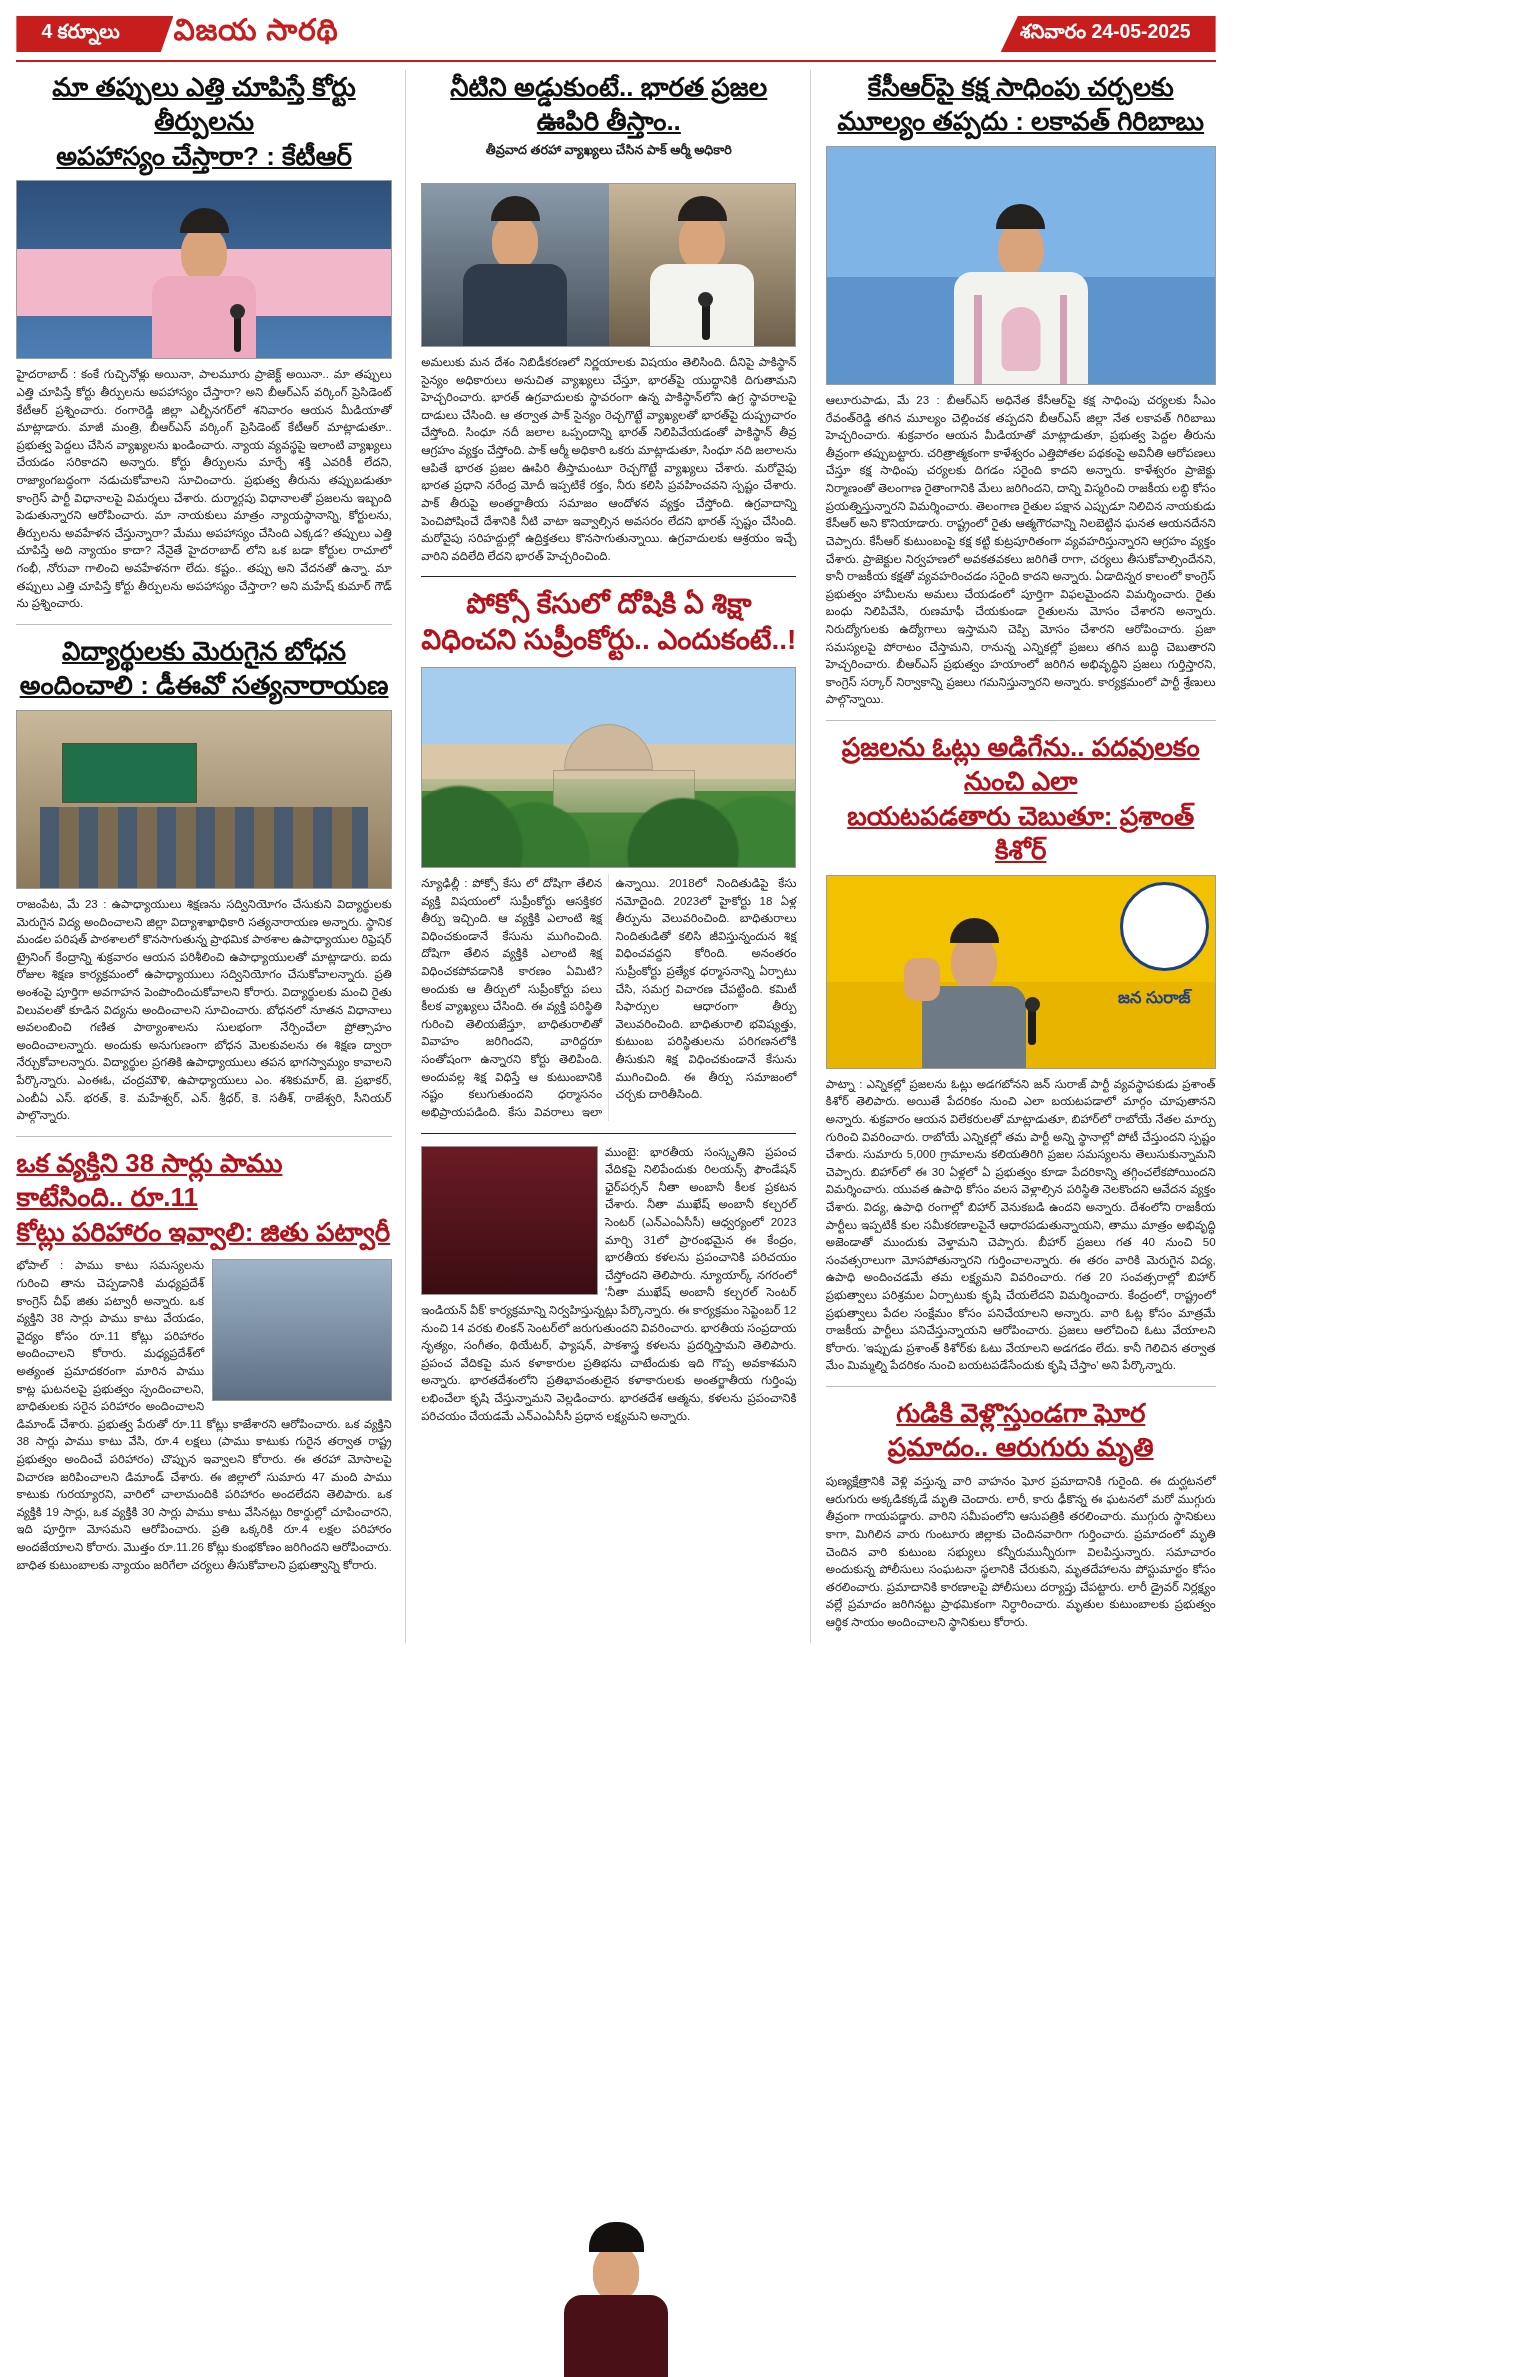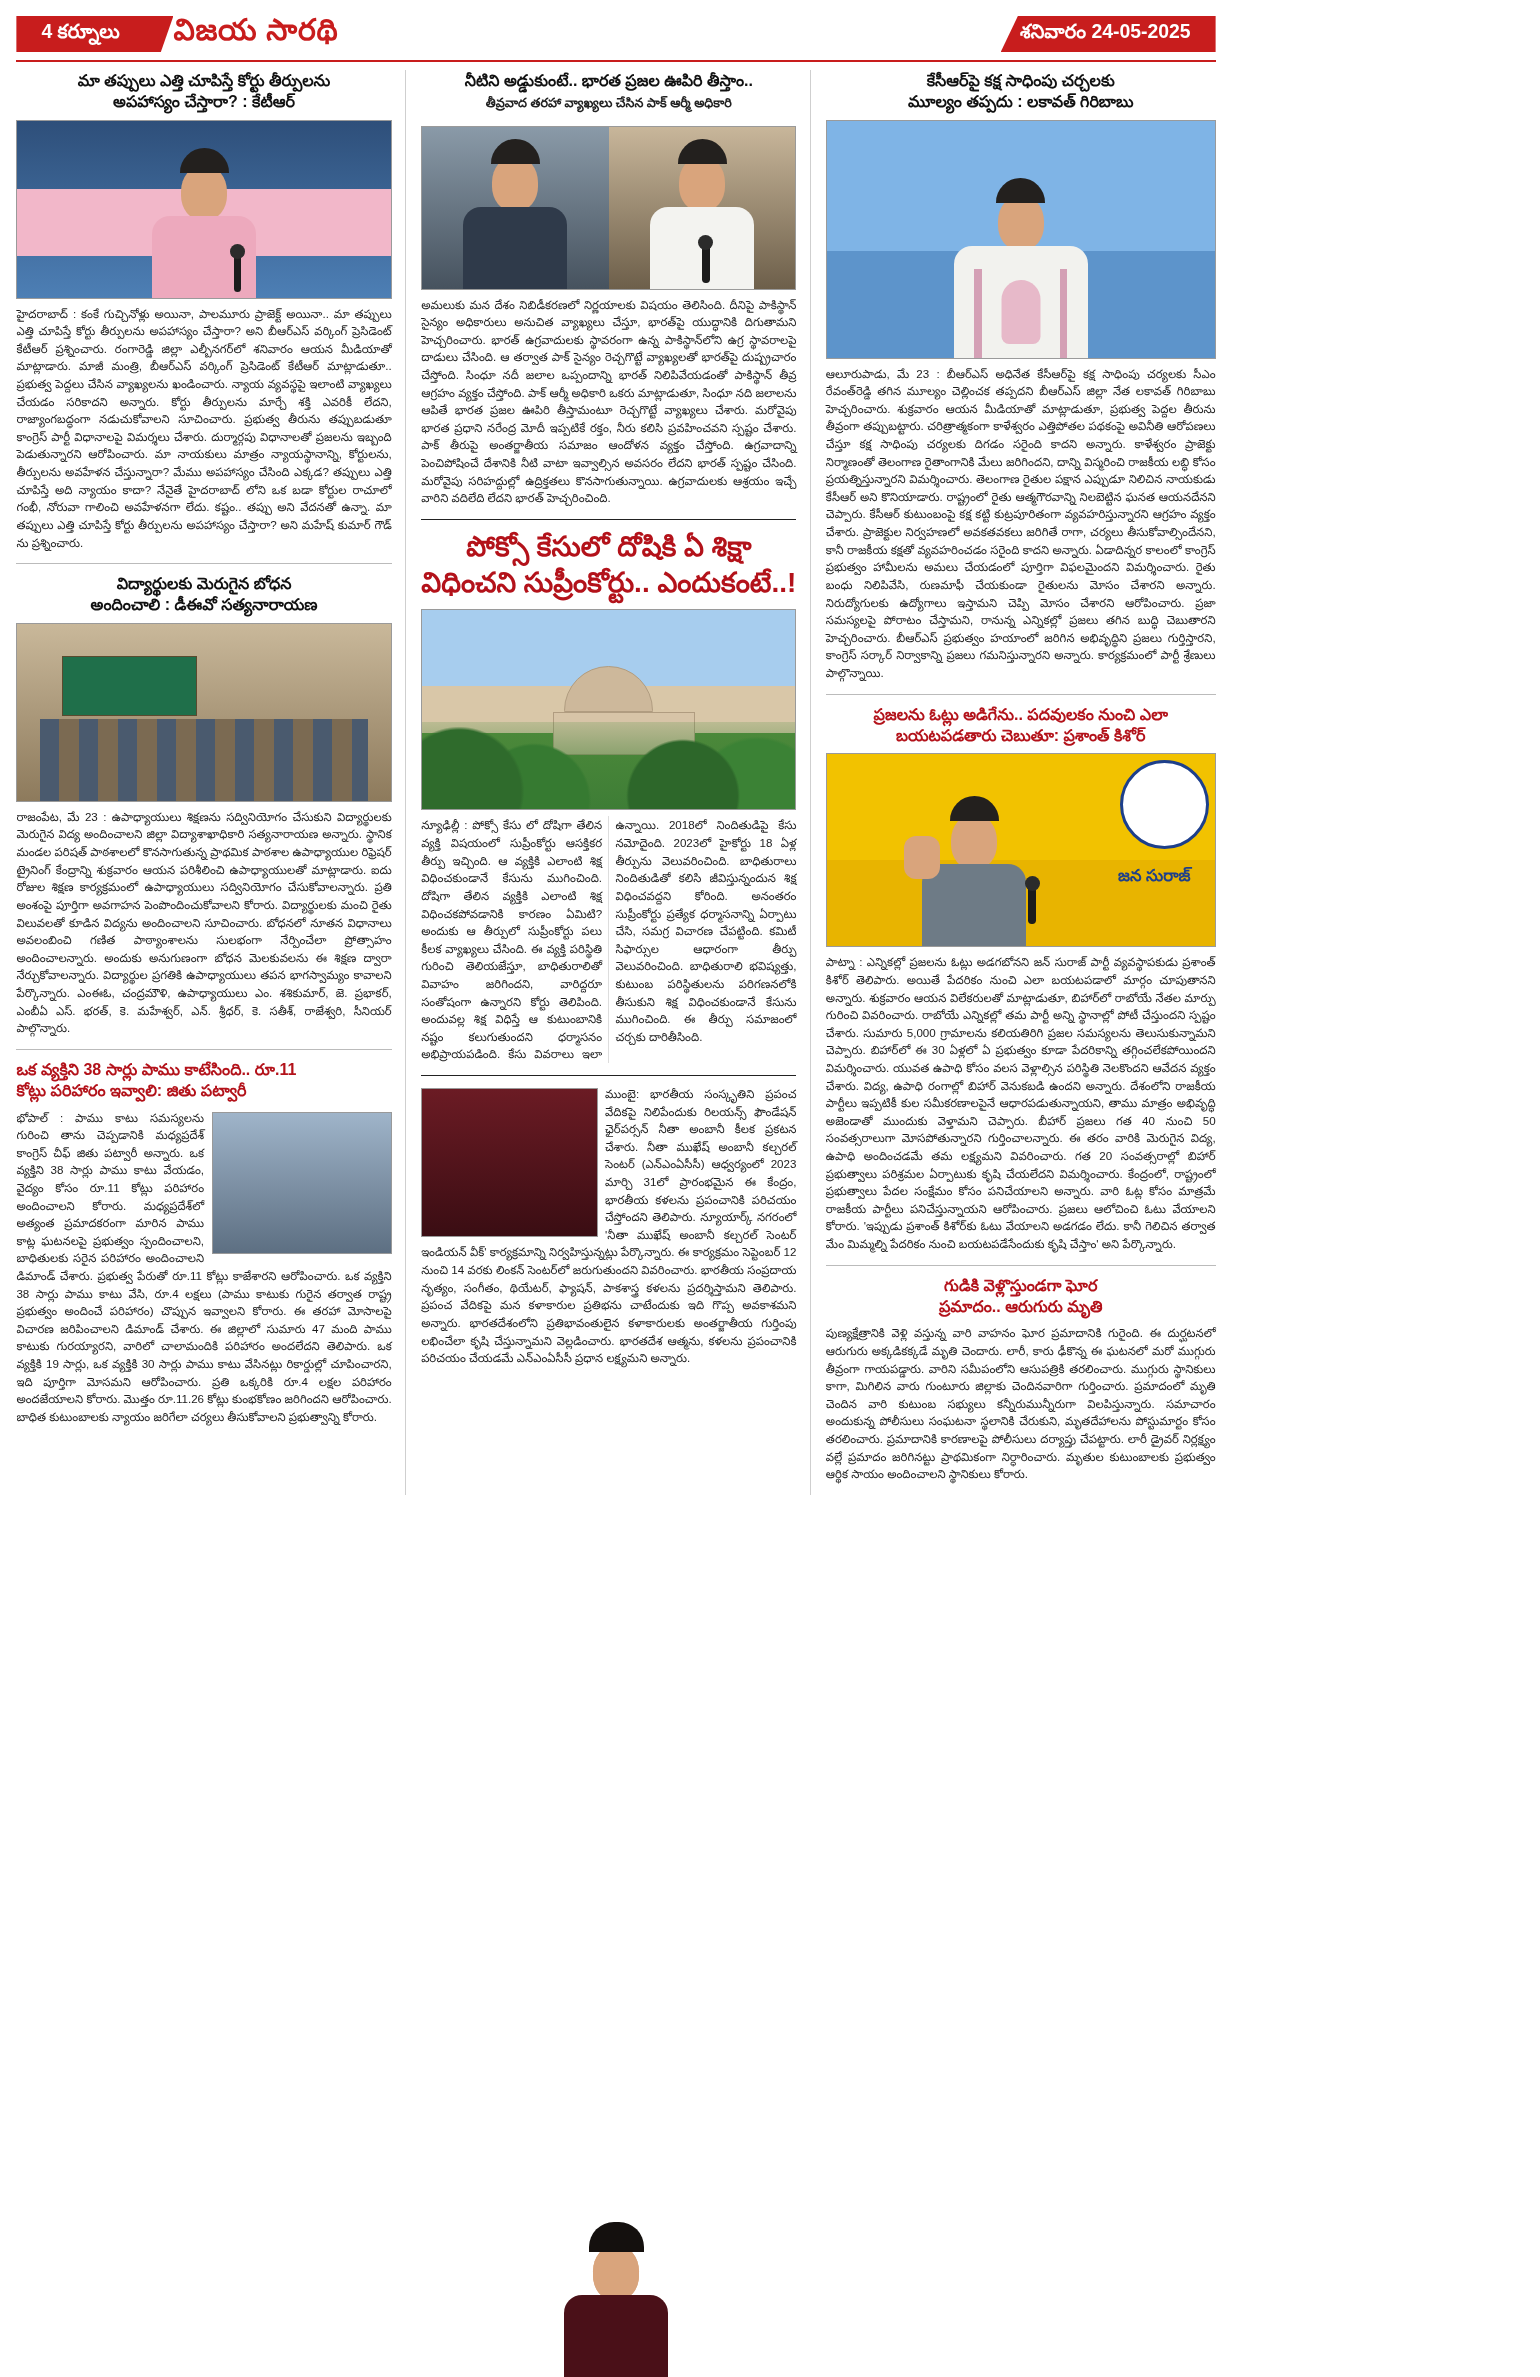--- a/index.html
+++ b/index.html
@@ -64,41 +64,42 @@
   }
   .col {
     border-right: 0.7px solid #cfcfcf;
     padding-right: 13.4px;
   }
   .col:last-child { border-right: none; padding-right: 0; }
 
   .story { margin-bottom: 12px; }
 
   h2.head {
-    font-size: 16px;
+    font-size: 26px;
     line-height: 1.32;
     font-weight: bold;
     color: #111;
     margin: 0 0 7.5px 0;
     text-align: center;
+    text-decoration: underline;
   }
   h2.head.red { color: #b3121a; }
   h2.head.left { text-align: left; }
   h2.big {
     font-size: 28px;
     line-height: 1.28;
     color: #b3121a;
     font-weight: bold;
     text-align: center;
     margin: 6px 0 9px 0;
   }
   .subhead {
     font-size: 12.7px;
     text-align: center;
-    margin: -3px 0 13px 0;
+    margin: -3px 0 23px 0;
     color: #222;
     font-weight: bold;
   }
 
   .photo {
     width: 100%;
     height: 179px;
     border: 0.7px solid #9a9a9a;
     background: #ddd;
     margin-bottom: 6px;

